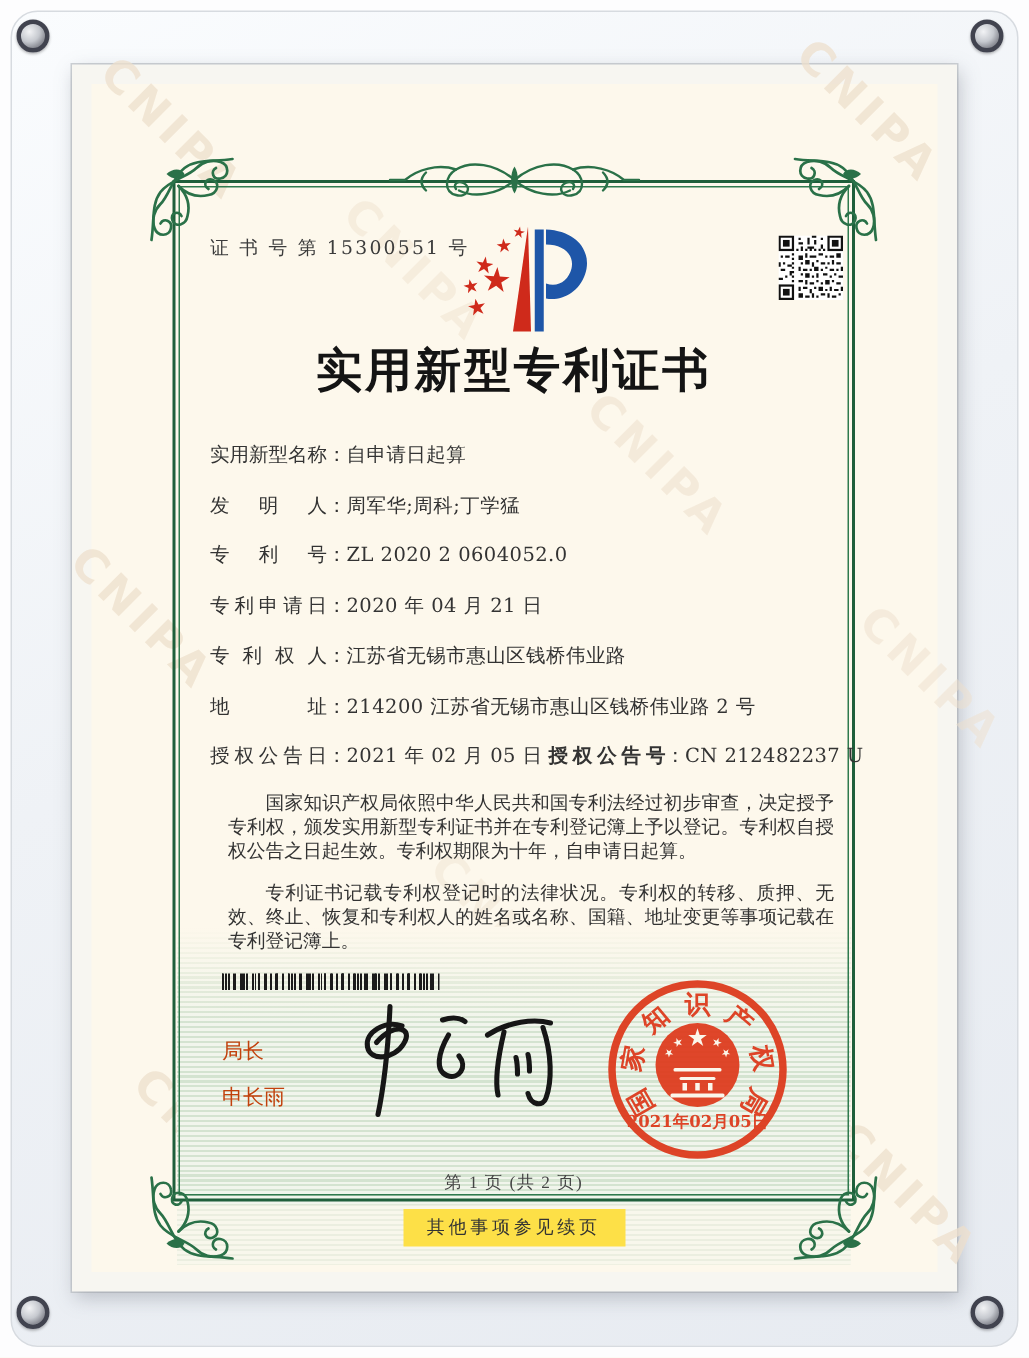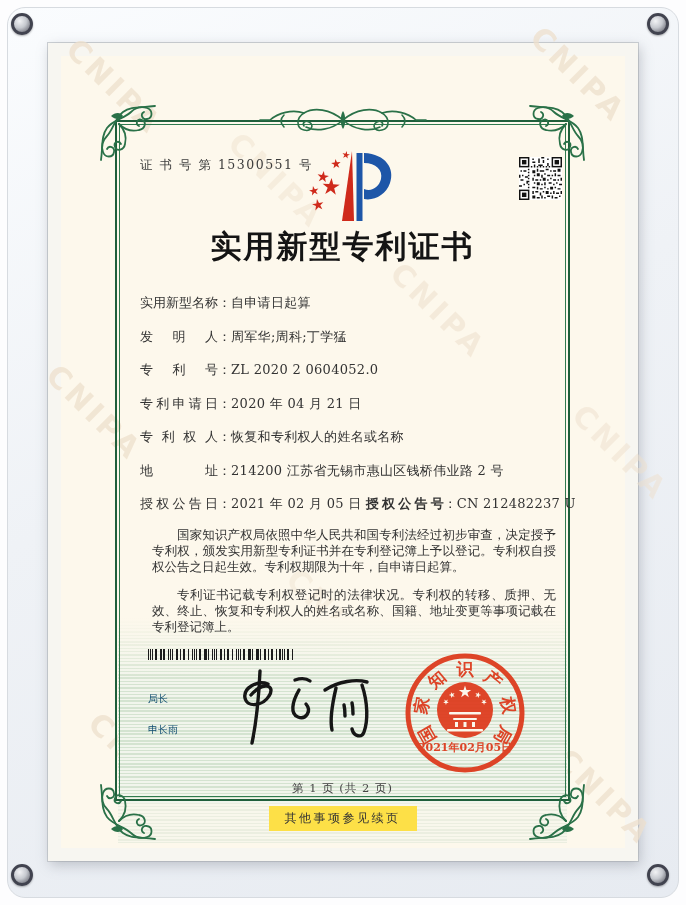--- a/index.html
+++ b/index.html
@@ -60,27 +60,27 @@
   .paras { position:absolute; left:92px; top:472px; width:428px; font-size:12.5px;
            line-height:15.9px; text-align:justify; color:#333; }
   .paras p { text-indent:2em; margin:12px; }
 
   .barcode { position:absolute; left:100px; top:606px; width:145px; height:11px;
     background:
       repeating-linear-gradient(90deg,#1b1b1b 0 1.5px,transparent 1.5px 4px),
       repeating-linear-gradient(90deg,#1b1b1b 0 1px,transparent 1px 7.3px),
       repeating-linear-gradient(90deg,transparent 0 2.2px,#1b1b1b 2.2px 3.4px,transparent 3.4px 11px); }
 
-  .signer { position:absolute; left:100px; top:649px; font-size:10px; color:#0c4a6e; }
+  .signer { position:absolute; left:100px; top:649px; font-size:14px; color:#c2410c; }
   .signer div { height:31px; }
   .sig { position:absolute; left:165px; top:620px; }
   .seal { position:absolute; left:352px; top:605px; opacity:.94; }
 
   .page-info { position:absolute; left:67px; top:738px; width:455px; text-align:center;
-               font-size:11.5px; color:#444; letter-spacing:1px; }
+               font-size:11.5px; color:#444; letter-spacing:1px;font-family:Liberation Serif, serif; }
   .footer-note { position:absolute; left:67px; top:763px; width:455px; text-align:center; }
   .footer-note span { display:inline-block; background:#fde047; padding:4px 16px;
                font-size:12px; letter-spacing:2.5px; color:#333; }
 </style>
 </head>
 <body>
 
 <div class="stage">
   <div class="card"></div>
   <div class="screw tl"></div>
@@ -212,21 +212,21 @@
       <div class="row">
         <span class="lbl">发明人</span><span class="sep">：</span><span class="val">周军华;周科;丁学猛</span>
       </div>
       <div class="row">
         <span class="lbl">专利号</span><span class="sep">：</span><span class="val">ZL 2020 2 0604052.0</span>
       </div>
       <div class="row">
         <span class="lbl">专利申请日</span><span class="sep">：</span><span class="val">2020 年 04 月 21 日</span>
       </div>
       <div class="row">
-        <span class="lbl">专利权人</span><span class="sep">：</span><span class="val">恢复和专利权人的姓名或名称</span>
+        <span class="lbl">专利权人</span><span class="sep">：</span><span class="val">江苏省无锡市惠山区钱桥伟业路</span>
       </div>
       <div class="row">
         <span class="lbl">地址</span><span class="sep">：</span><span class="val">214200 江苏省无锡市惠山区钱桥伟业路 2 号</span>
       </div>
       <div class="row">
         <span class="lbl">授权公告日</span><span class="sep">：</span><span class="val">2021 年 02 月 05 日</span><span class="lbl g2">授权公告号</span><span class="sep">：</span><span class="val">CN 212482237 U</span>
       </div>
     </div>
 
     <div class="paras">

